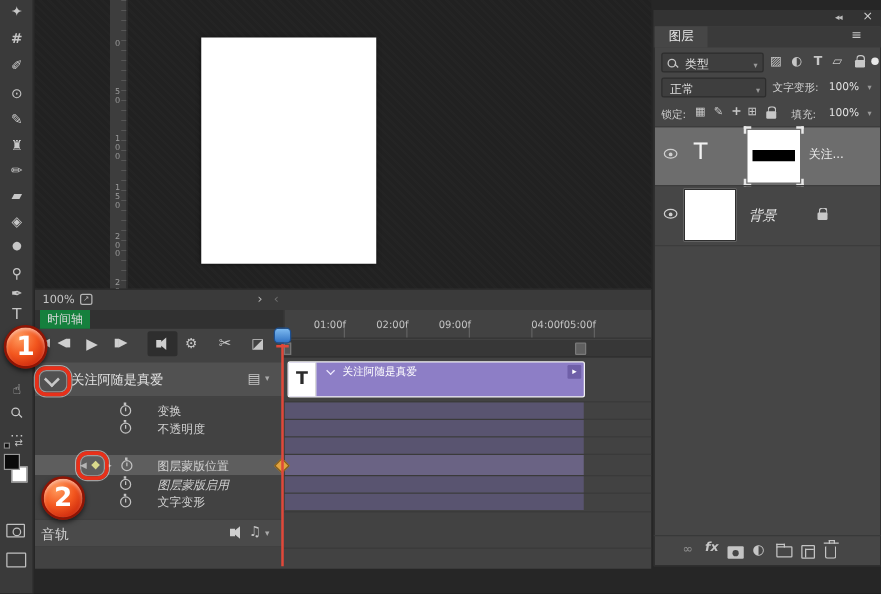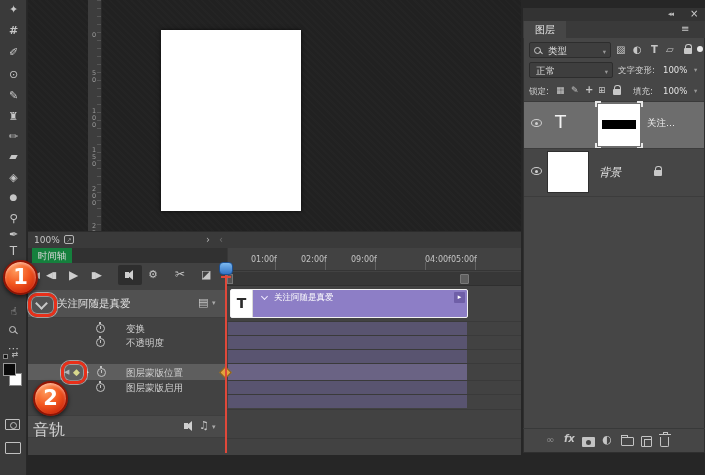--- a/index.html
+++ b/index.html
@@ -170,27 +170,31 @@
     <span class="stopwatch" style="left:68px;top:2px;"></span>
     <span class="prow-label">不透明度</span>
   </div>
   <div class="prow" style="top:364px;height:16px;background:#5e5e5e;">
     <span class="a" style="left:36px;top:4px;font-size:7px;color:#b5b5b5;">◀</span>
     <span class="a" style="left:45px;top:2.5px;font-size:9px;color:#d9d98c;">◆</span>
     <span class="a" style="left:56px;top:4px;font-size:7px;color:#b5b5b5;">▶</span>
     <span class="stopwatch" style="left:69px;top:3.5px;"></span>
     <span class="prow-label" style="top:2.5px;">图层蒙版位置</span>
   </div>
-  <div class="prow" style="top:381px;">
+  <div class="prow" style="top:381px;font-style:italic;">
     <span class="stopwatch" style="left:68px;top:2px;"></span>
     <span class="prow-label">图层蒙版启用</span>
   </div>
+  <div class="prow" style="top:395px;">
+    <span class="stopwatch" style="left:68px;top:2px;"></span>
+    <span class="prow-label">文字变形</span>
+  </div>
 
   <div class="a" id="audiorow"></div>
-  <span class="a" style="left:33px;top:420px;font-size:16px;color:#d0d0d0;">音轨</span>
+  <span class="a" style="left:33px;top:420px;font-size:11px;color:#d0d0d0;">音轨</span>
   <span class="speaker a" style="left:184px;top:423px;"></span>
   <span class="a ico" style="left:199px;top:419px;font-size:11px;">♫</span>
   <span class="a" style="left:212px;top:423px;font-size:7px;color:#aaa;">▾</span>
 
   <div class="a" id="tl-rulerbar"></div>
   <span class="tlabel" style="left:251px;">01:00f</span>
   <span class="tlabel" style="left:301px;">02:00f</span>
   <span class="tlabel" style="left:351px;">09:00f</span>
   <span class="tlabel" style="left:401px;margin-left:24px;">04:00f</span>
   <span class="tlabel" style="left:451px;">05:00f</span>

